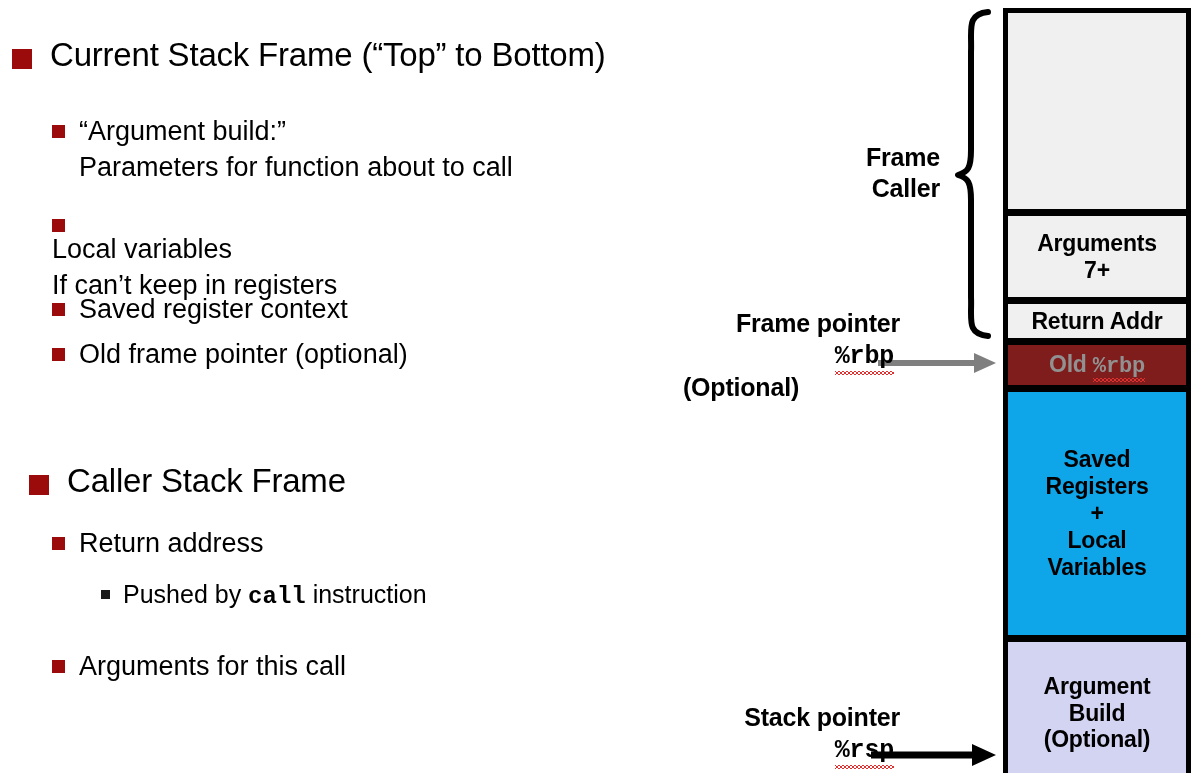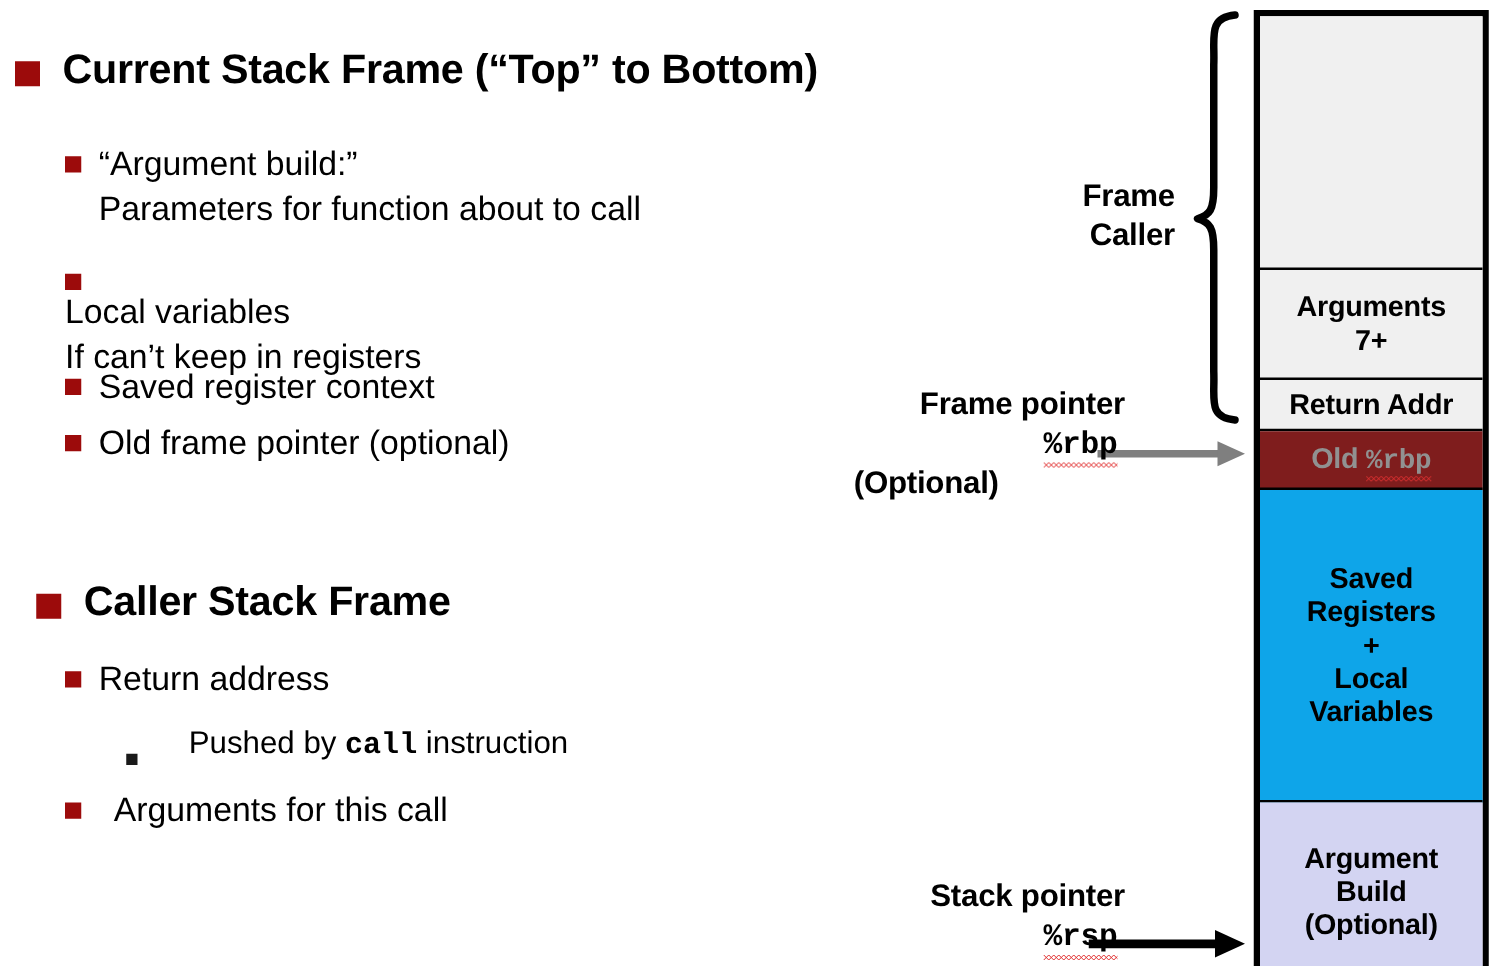--- a/index.html
+++ b/index.html
@@ -33,21 +33,21 @@
   .l1-bullet {
     width: 20px;
     height: 20px;
     background: #9C0B0B;
     margin-right: 18px;
     margin-top: 13px;
     flex: none;
   }
   .l1-text {
     font-size: 33px;
-    font-weight: bold;
+    font-weight: normal;
     line-height: 1.15;
     white-space: nowrap;
     letter-spacing: -0.2px;
   }
 
   .l2 {
     position: absolute;
     display: flex;
     align-items: flex-start;
   }
@@ -61,22 +61,21 @@
   }
   .l2-text {
     font-size: 27px;
     line-height: 1.32;
     white-space: pre-line;
   }
 
   .l3 {
     position: absolute;
     display: flex;
-    align-items: flex-end;
-    gap: 28px;
+    align-items: flex-start;
   }
   .l3-bullet {
     width: 9px;
     height: 9px;
     background: #1a1a1a;
     margin-right: 13px;
     margin-top: 12px;
     flex: none;
   }
   .l3-text {
@@ -104,21 +103,21 @@
   .stack-col {
     position: absolute;
     left: 1003px;
     top: 8px;
     width: 188px;
     border: 5px solid #000000;
     box-sizing: border-box;
   }
   .cell {
     box-sizing: border-box;
-    border-bottom: 2px solid #000000;
+    border-bottom: 7px solid #000000;
     display: flex;
     flex-direction: column;
     align-items: center;
     justify-content: center;
     text-align: center;
     font-weight: bold;
     font-size: 23px;
     line-height: 1.17;
     letter-spacing: -0.2px;
   }
@@ -225,21 +224,21 @@
   <div class="l2" style="left:52px; top:526px;">
     <span class="l2-bullet"></span>
     <span class="l2-text">Return address</span>
   </div>
 
   <div class="l3" style="left:101px; top:578px;">
     <span class="l3-bullet"></span>
     <span class="l3-text"><span>Pushed by </span><span class="mono">call</span><span> instruction</span></span>
   </div>
 
-  <div class="l2" style="left:52px; top:631px;gap:12px;">
+  <div class="l2" style="left:52px; top:649px;">
     <span class="l2-bullet"></span>
     <span class="l2-text">Arguments for this call</span>
   </div>
 
 </div>
 
 <div id="diagram">
 
   <div class="stack-col">
 

